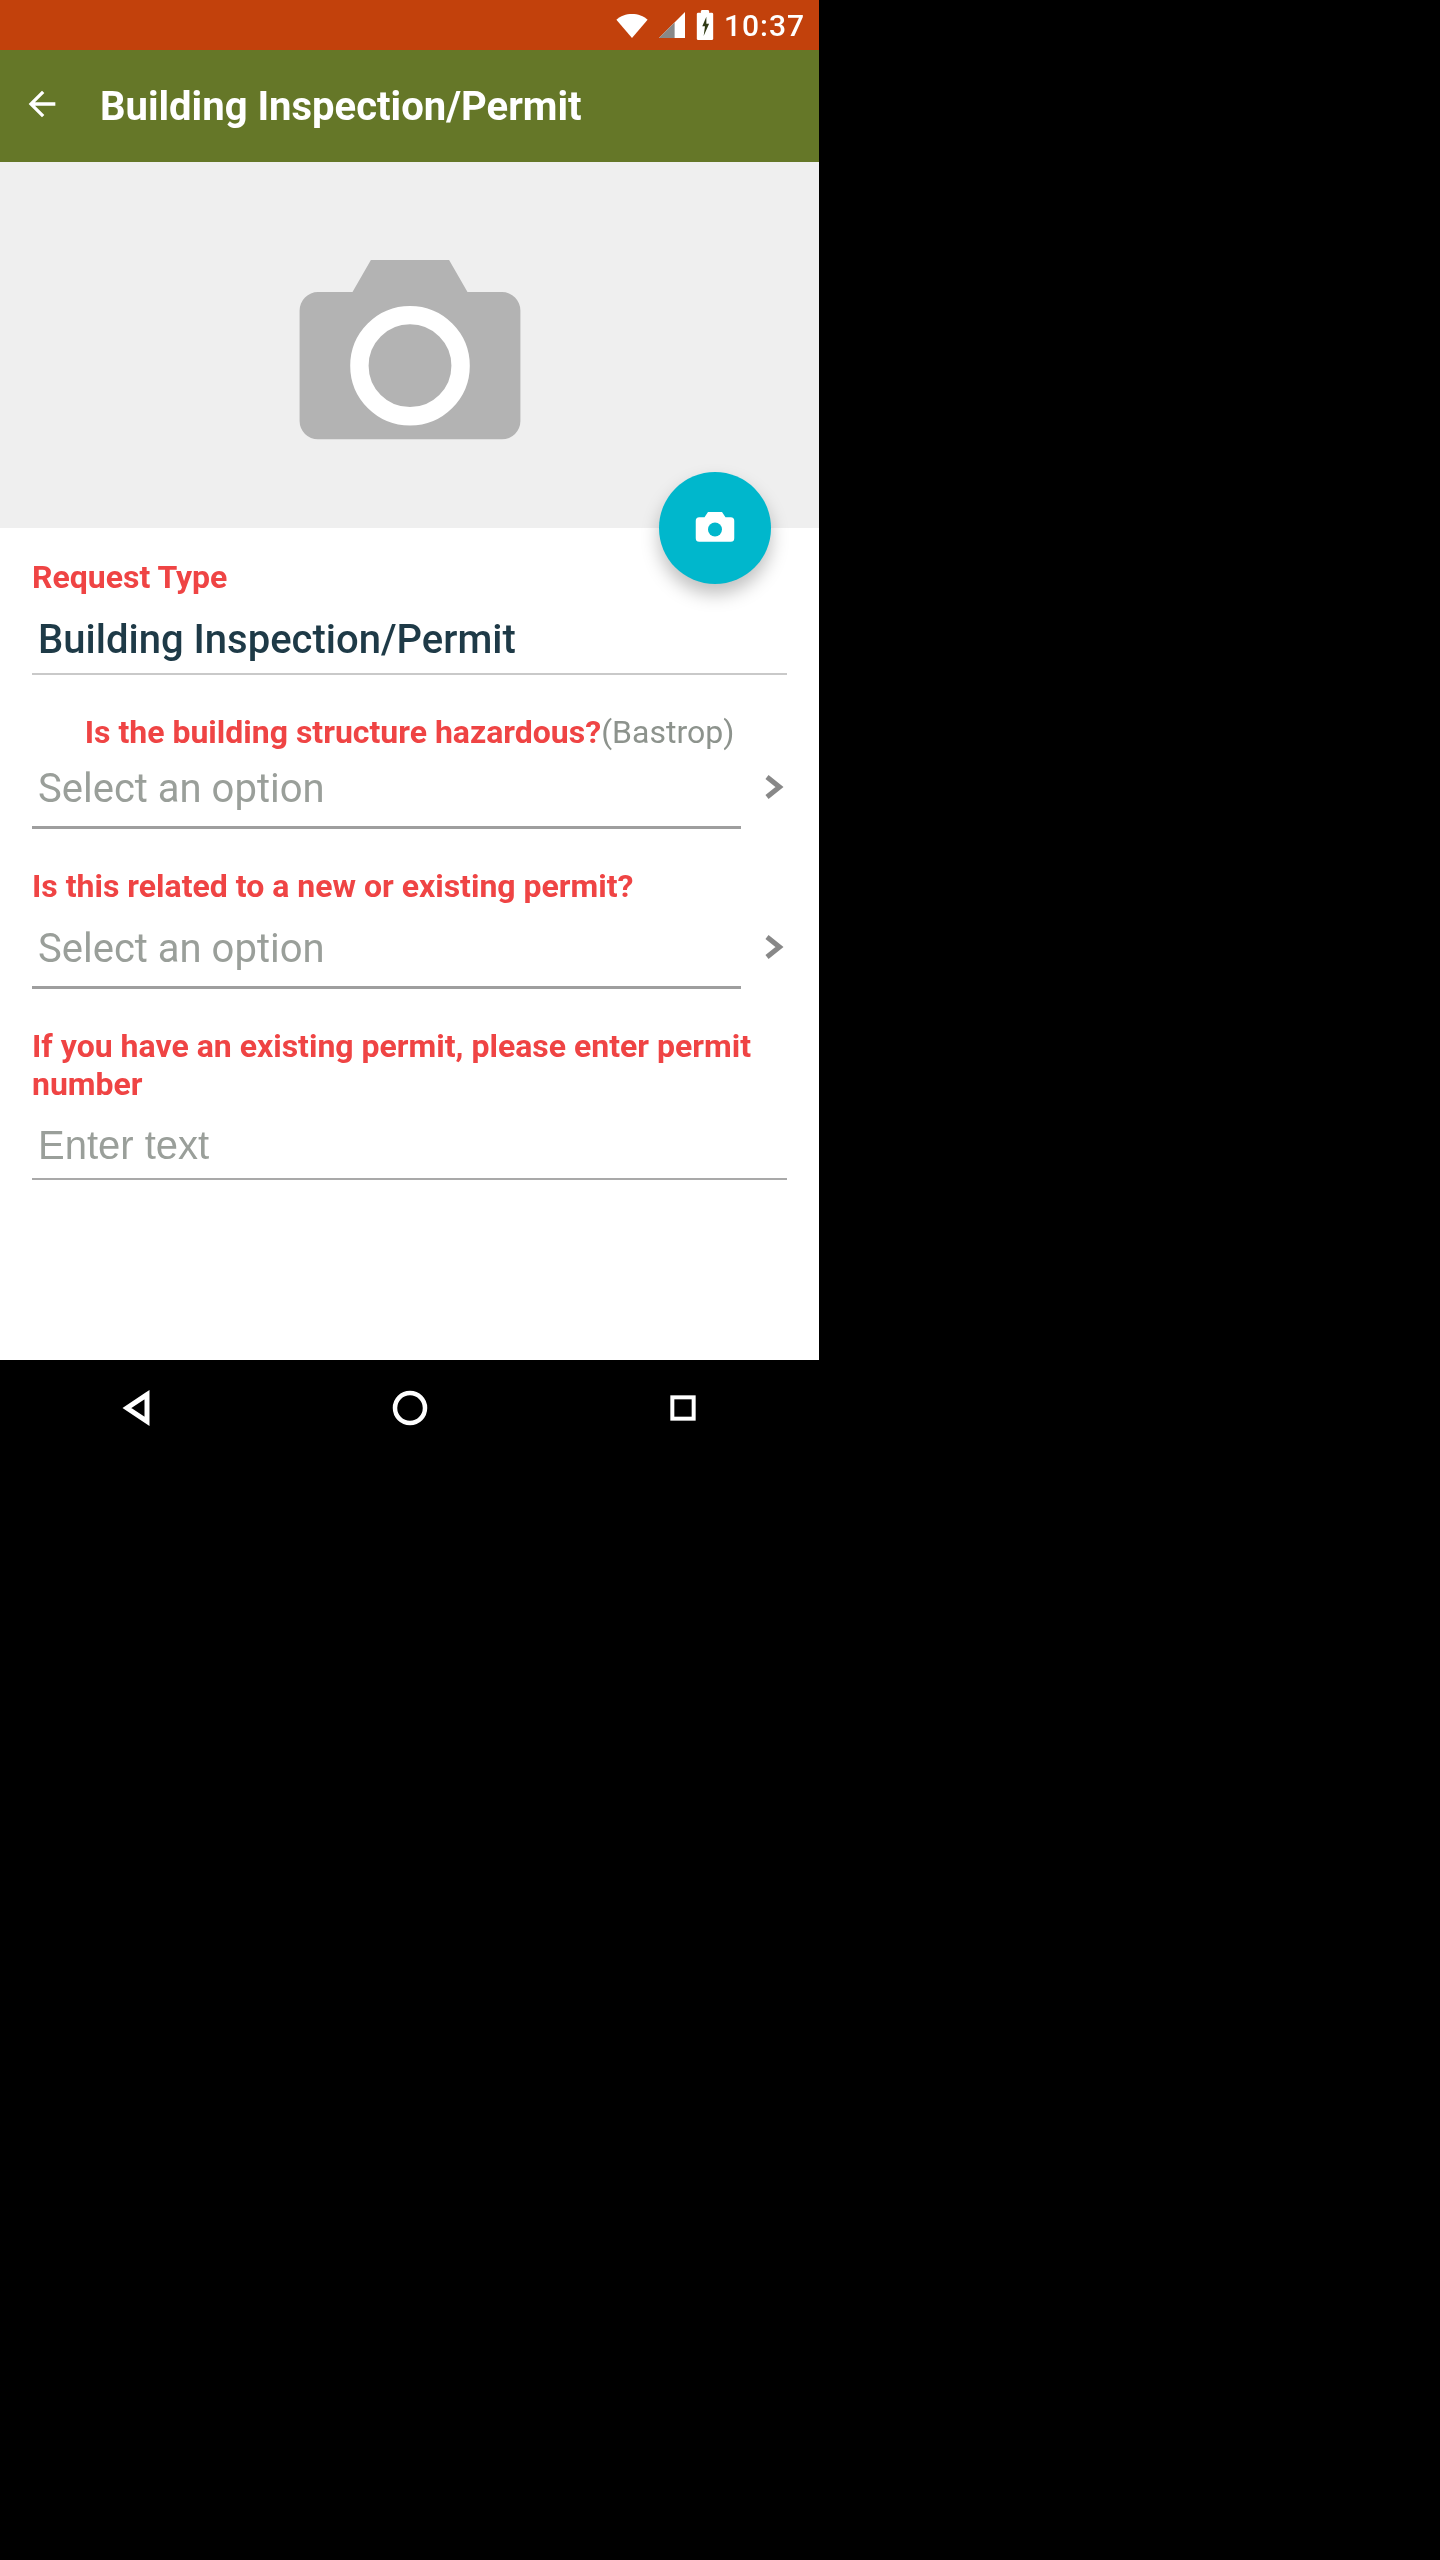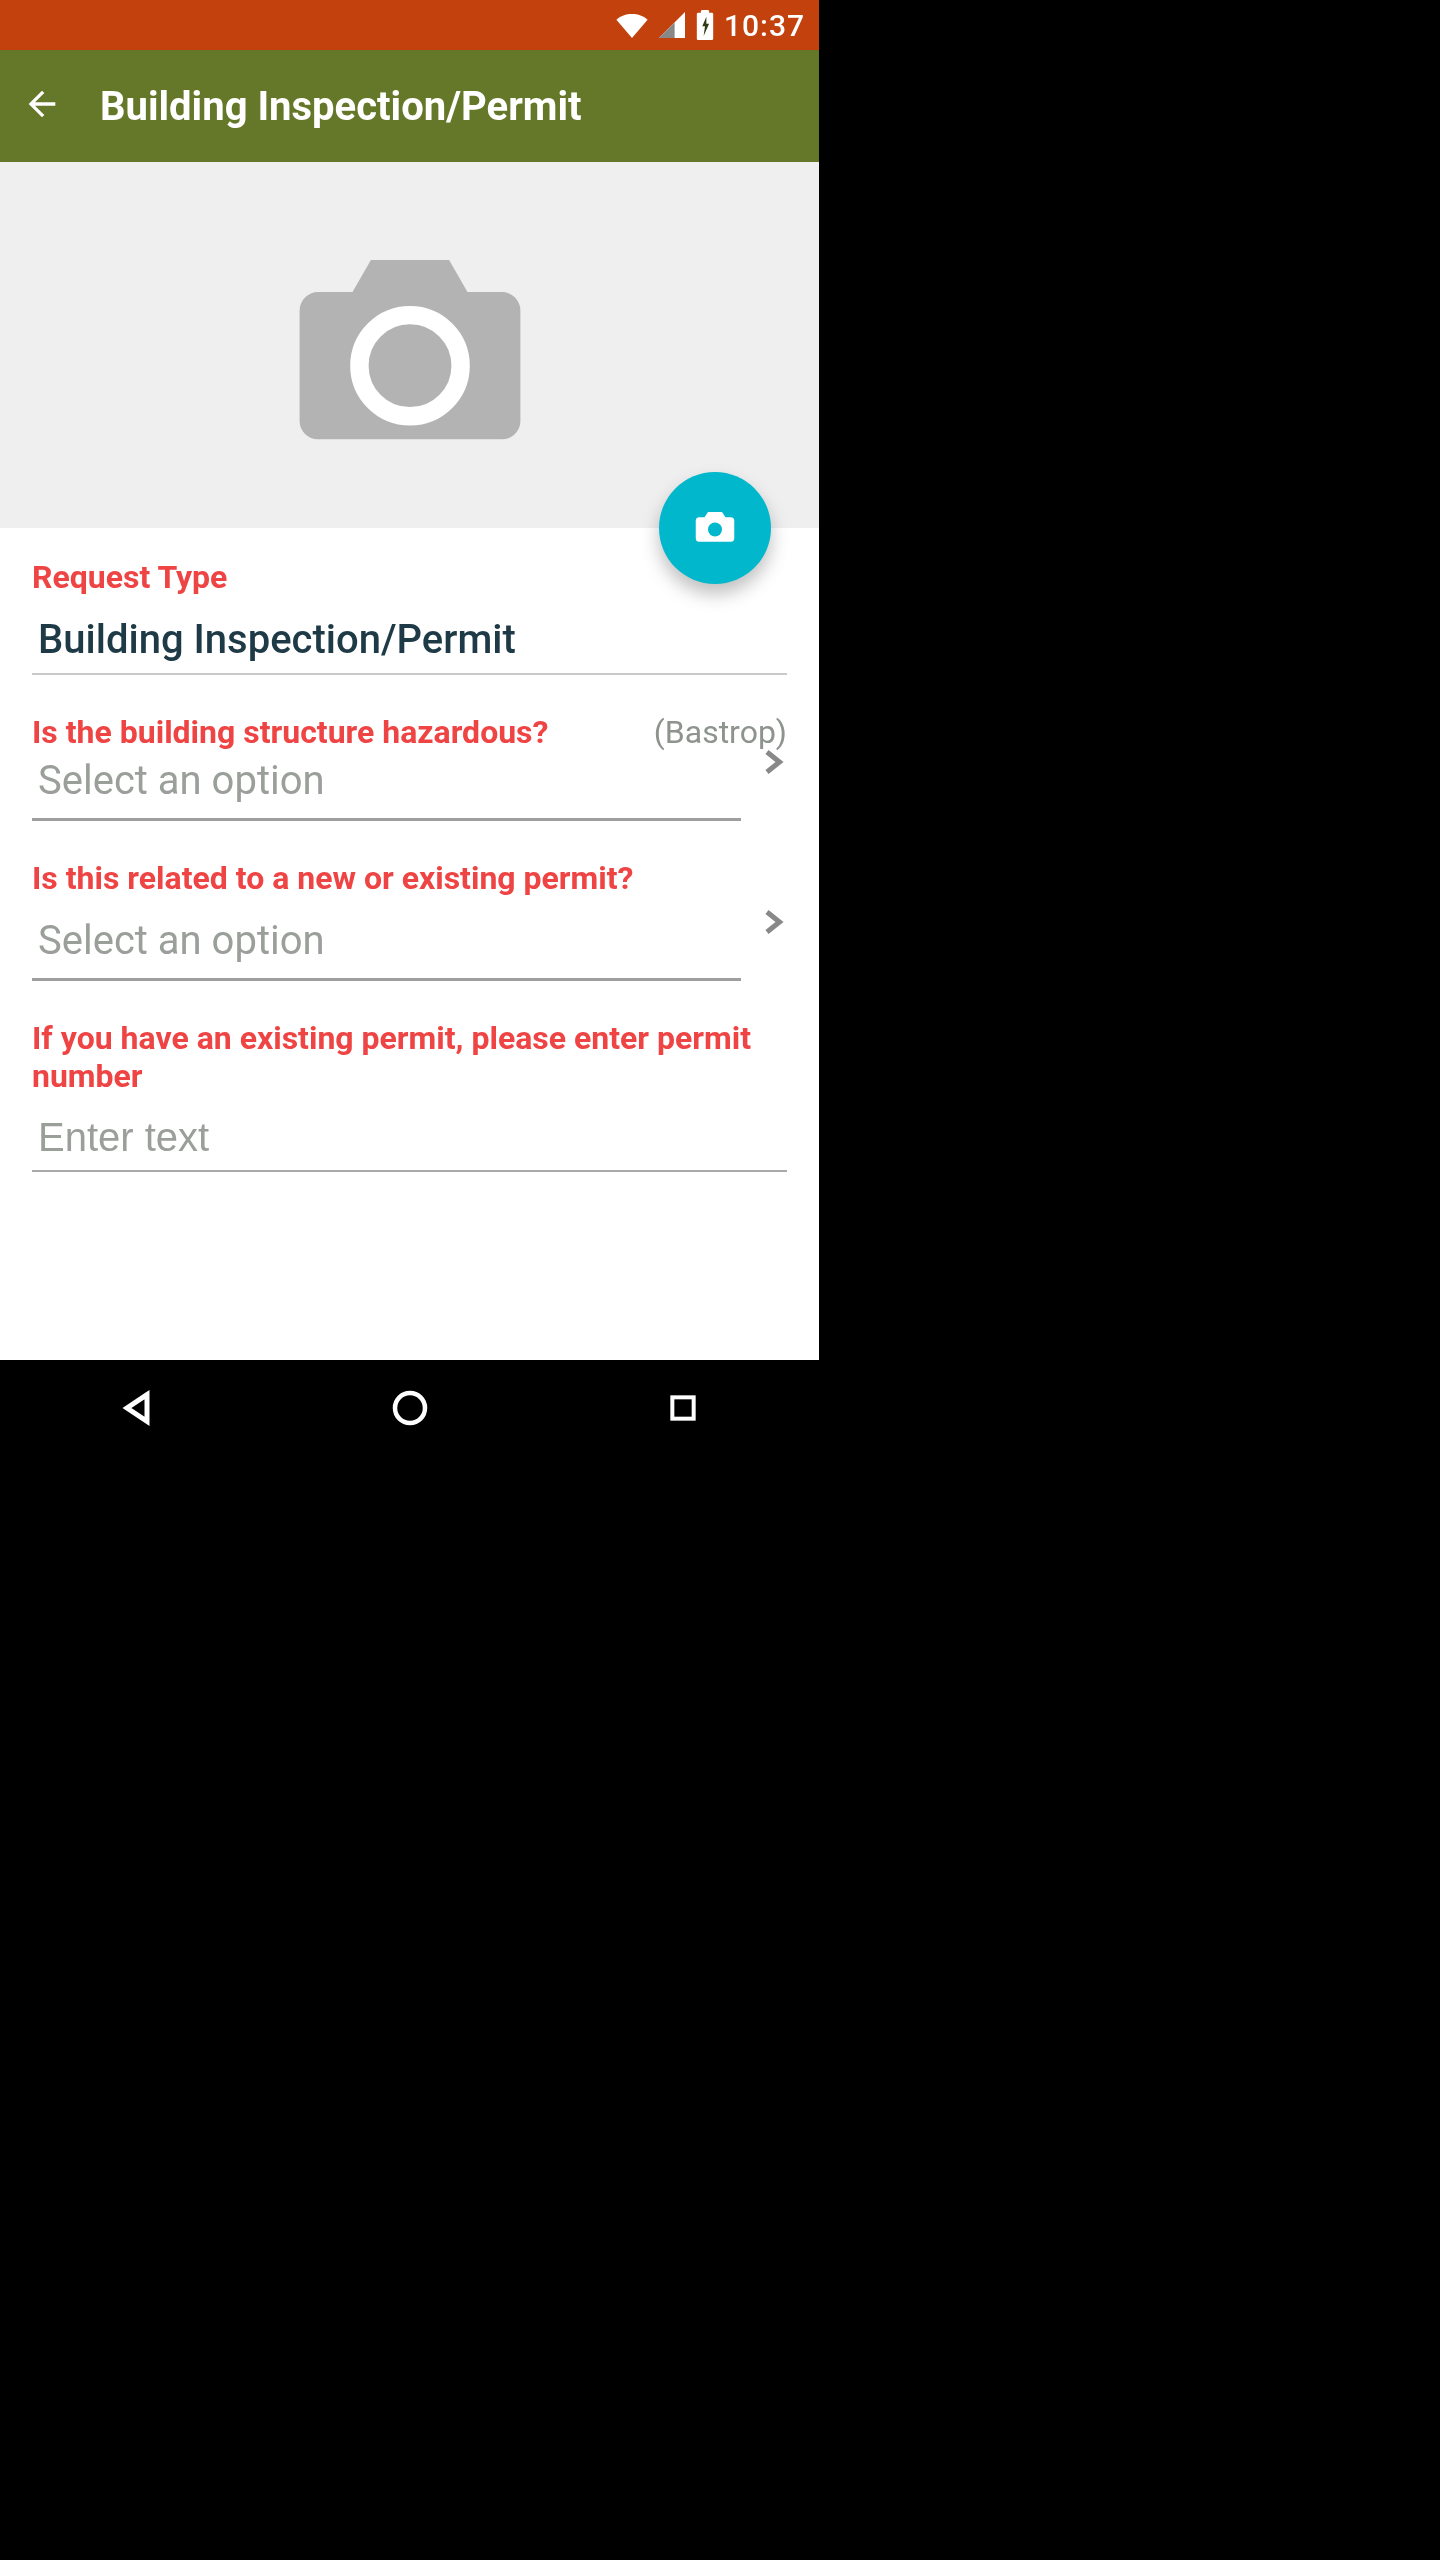--- a/index.html
+++ b/index.html
@@ -18,26 +18,26 @@
   
   .photo-area { height: 366px; background: #efefef; display: flex; align-items: center; justify-content: center; position: relative; }
   .camera-placeholder { width: 230px; height: 200px; fill: #b3b3b3; }
   .fab { position: absolute; right: 48px; bottom: -56px; width: 112px; height: 112px; border-radius: 50%; background: #00b7cc; display: flex; align-items: center; justify-content: center; box-shadow: 0 10px 18px rgba(0,0,0,0.25); cursor: pointer; }
   .fab svg { width: 42px; height: 36px; fill: #fff; }
 
   
   .form { flex: 1; background: #fff; padding: 30px 32px 0 32px; overflow: hidden; }
   .field { margin-bottom: 38px; }
   .field-label { color: #ef4444; font-size: 32px; margin-bottom: 20px; display: block; font-weight: bold; }
-  .field-label-row { display: flex; justify-content: space-between; align-items: baseline; margin-bottom: 6px; }
+  .field-label-row { display: flex; justify-content: center; align-items: baseline; margin-bottom: 14px; }
   .field-hint { color: #8d938d; font-size: 32px; }
   .field-value { font-size: 40px; color: #1e3a47; padding: 0 6px 10px 6px; border-bottom: 2px solid #a9a9a9; font-weight: 500; }
   .field-value.readonly { border-bottom: 2px solid #c9c9c9; }
 
-  .select-row { display: flex; align-items: flex-start; gap: 16px; }
+  .select-row { display: flex; align-items: center; gap: 16px; }
   .select-field { flex: 1; font-size: 40px; color: #9a9f9a; padding: 0 6px 14px 6px; border-bottom: 3px solid #9e9e9e; cursor: pointer; }
   .select-arrow { width: 30px; height: 30px; transform: translateY(-10px); }
   .select-arrow svg { width: 30px; height: 30px; stroke: #888; fill: none; stroke-width: 4; }
 
   .text-input { width: 100%; font-size: 40px; color: #a16207; padding: 0 6px 10px 6px; border: none; border-bottom: 2px solid #a9a9a9; outline: none; background: transparent; }
   .text-input::placeholder { color: #9a9f9a; }
 
   
   .nav-bar { height: 96px; background: #000; display: flex; align-items: center; justify-content: space-around; }
   .nav-btn { width: 110px; height: 50px; display: flex; align-items: center; justify-content: center; cursor: pointer; }

